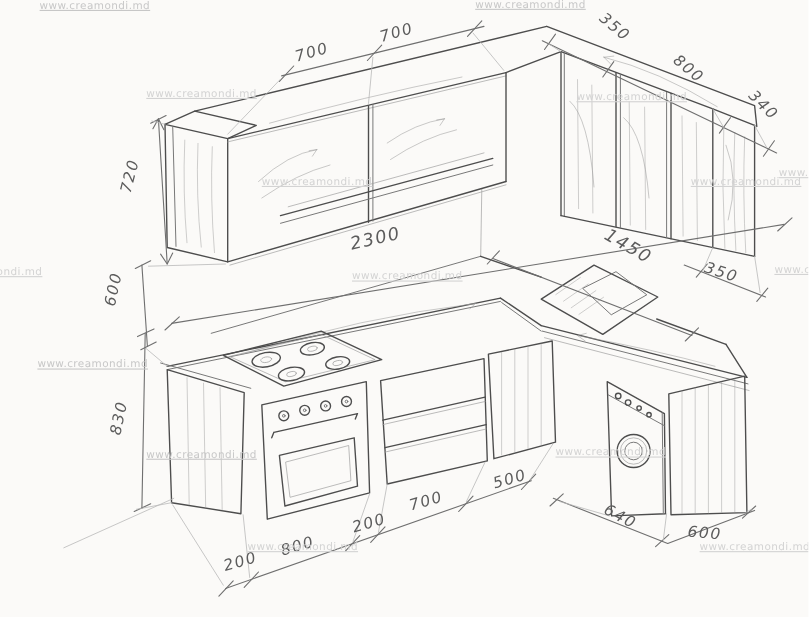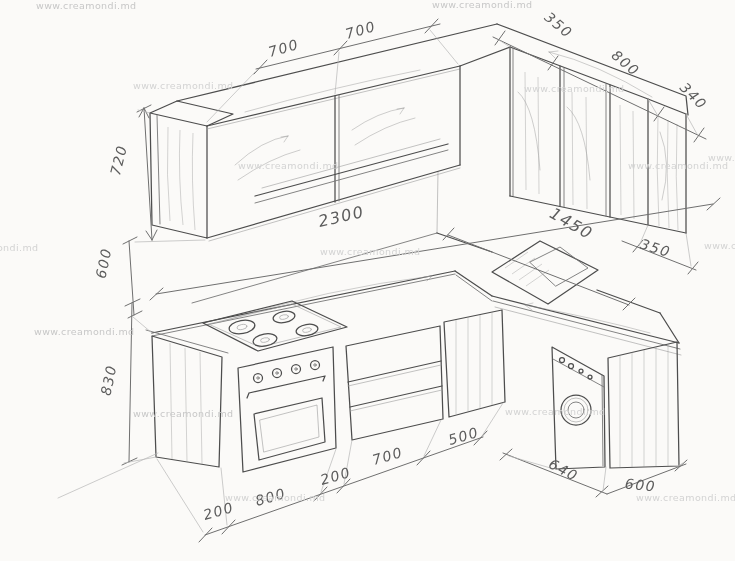--- a/index.html
+++ b/index.html
@@ -19,21 +19,21 @@
   .scr{stroke:#9a9a9a;stroke-width:0.8;fill:none;stroke-linecap:round;opacity:.6;}
 
   .dimlabel{
     position:absolute;color:#5c5c5c;font-style:italic;
     font-size:14px;letter-spacing:1.5px;white-space:nowrap;
     transform-origin:center center;user-select:none;
   }
   .big{font-size:16px;}
   .wm{
     position:absolute;color:#d3d3d3;font-size:9.5px;letter-spacing:.4px;
-    white-space:nowrap;user-select:none;font-style:normal;
+    white-space:nowrap;user-select:none;font-style:normal;text-decoration:underline;
   }
   .wm.dark{color:#c7c7c7;}
 </style>
 </head>
 <body>
 
 <div id="canvas">
 
   <svg width="735" height="561" viewBox="0 0 735 561">
 

